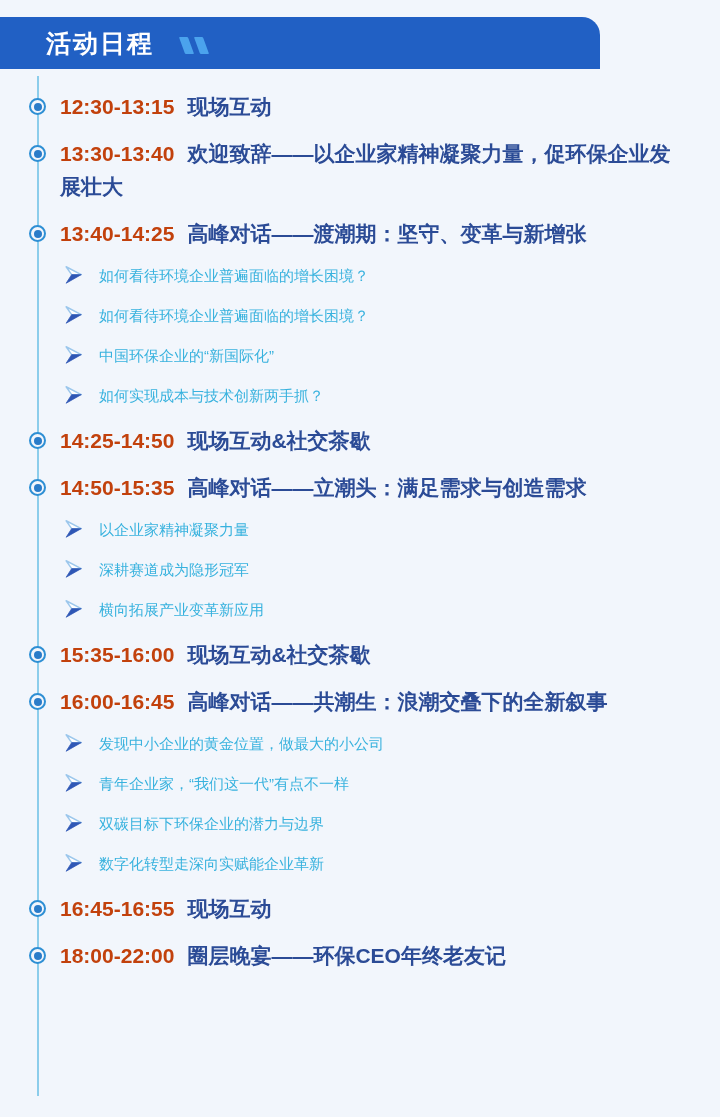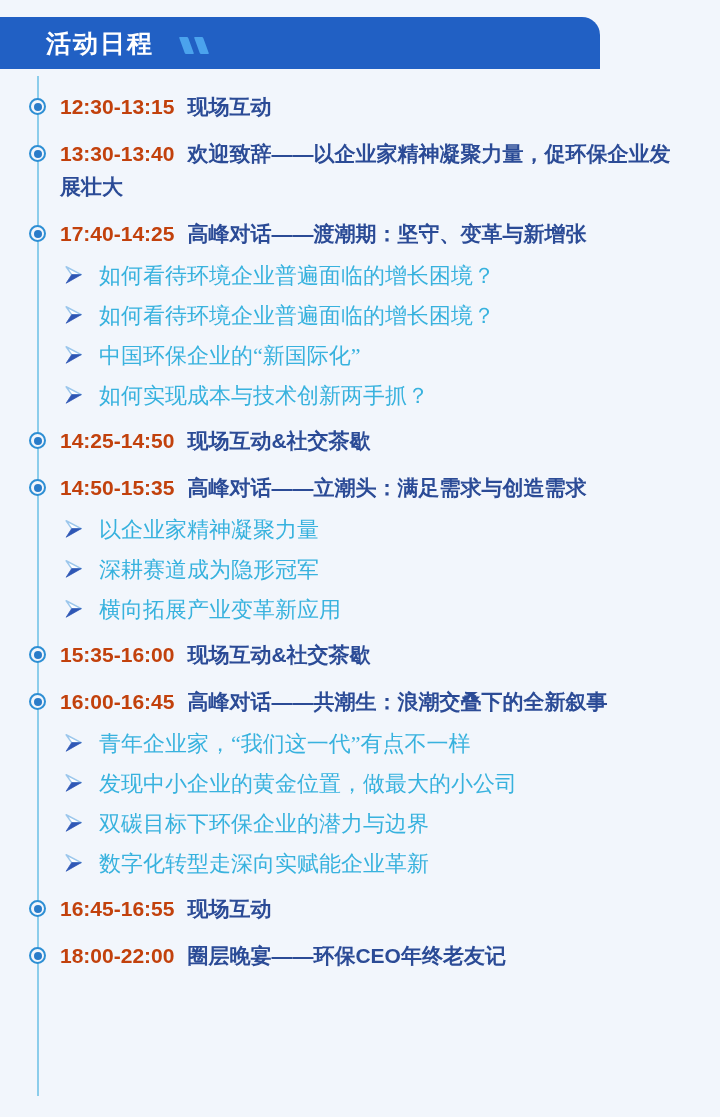--- a/index.html
+++ b/index.html
@@ -81,25 +81,24 @@
   }
   .sub-list { margin-top: 2px; }
   .sub {
     display: flex;
     align-items: flex-start;
     margin-top: 12px;
     padding-left: 2px;
   }
   .sub-icon { flex: 0 0 auto; margin-right: 15px; margin-top: 2px; }
   .sub-text {
-    font-size: 22px;
+    font-size: 15px;
     line-height: 28px;
     font-weight: 500;
     color: #38b2de;
-    font-family: Liberation Serif, serif;
   }
 </style>
 </head>
 <body>
 
 <div class="banner">
   <span class="banner-title">活动日程</span>
   <span class="slashes">
       <i></i>
       <i></i>
@@ -121,21 +120,21 @@
     <span class="bullet">
       <span class="bullet-dot"></span>
     </span>
     <p class="item-head"><span class="item-time">13:30-13:40</span><span class="item-title">欢迎致辞——以企业家精神凝聚力量，促环保企业发展壮大</span></p>
 
   </div>
       <div class="item">
     <span class="bullet">
       <span class="bullet-dot"></span>
     </span>
-    <p class="item-head"><span class="item-time">17:40-14:25</span><span class="item-title">高峰对话——渡潮期：坚守、变革与新增张</span></p>
+    <p class="item-head"><span class="item-time">13:40-14:25</span><span class="item-title">高峰对话——渡潮期：坚守、变革与新增张</span></p>
     <div class="sub-list">
           <div class="sub">
     <span class="sub-icon">
       <svg width="22" height="22" viewBox="0 0 24 24">
         <path d="M4.5 3 L21 11.6 L10.5 11.6 Z" fill="#ffffff" stroke="#9cc7ec" stroke-width="1.6" stroke-linejoin="round"></path>
         <path d="M10.5 11.6 L21 11.6 L4.5 21 Z" fill="#2f57b5" stroke="#2f57b5" stroke-width="0.8" stroke-linejoin="round"></path>
       </svg>
     </span>
     <span class="sub-text">如何看待环境企业普遍面临的增长困境？</span>
   </div>
@@ -223,30 +222,30 @@
     </span>
     <p class="item-head"><span class="item-time">16:00-16:45</span><span class="item-title">高峰对话——共潮生：浪潮交叠下的全新叙事</span></p>
     <div class="sub-list">
           <div class="sub">
     <span class="sub-icon">
       <svg width="22" height="22" viewBox="0 0 24 24">
         <path d="M4.5 3 L21 11.6 L10.5 11.6 Z" fill="#ffffff" stroke="#9cc7ec" stroke-width="1.6" stroke-linejoin="round"></path>
         <path d="M10.5 11.6 L21 11.6 L4.5 21 Z" fill="#2f57b5" stroke="#2f57b5" stroke-width="0.8" stroke-linejoin="round"></path>
       </svg>
     </span>
+    <span class="sub-text">发现中小企业的黄金位置，做最大的小公司</span>
+  </div>
+          <div class="sub">
+    <span class="sub-icon">
+      <svg width="22" height="22" viewBox="0 0 24 24">
+        <path d="M4.5 3 L21 11.6 L10.5 11.6 Z" fill="#ffffff" stroke="#9cc7ec" stroke-width="1.6" stroke-linejoin="round"></path>
+        <path d="M10.5 11.6 L21 11.6 L4.5 21 Z" fill="#2f57b5" stroke="#2f57b5" stroke-width="0.8" stroke-linejoin="round"></path>
+      </svg>
+    </span>
     <span class="sub-text">青年企业家，“我们这一代”有点不一样</span>
-  </div>
-          <div class="sub">
-    <span class="sub-icon">
-      <svg width="22" height="22" viewBox="0 0 24 24">
-        <path d="M4.5 3 L21 11.6 L10.5 11.6 Z" fill="#ffffff" stroke="#9cc7ec" stroke-width="1.6" stroke-linejoin="round"></path>
-        <path d="M10.5 11.6 L21 11.6 L4.5 21 Z" fill="#2f57b5" stroke="#2f57b5" stroke-width="0.8" stroke-linejoin="round"></path>
-      </svg>
-    </span>
-    <span class="sub-text">发现中小企业的黄金位置，做最大的小公司</span>
   </div>
           <div class="sub">
     <span class="sub-icon">
       <svg width="22" height="22" viewBox="0 0 24 24">
         <path d="M4.5 3 L21 11.6 L10.5 11.6 Z" fill="#ffffff" stroke="#9cc7ec" stroke-width="1.6" stroke-linejoin="round"></path>
         <path d="M10.5 11.6 L21 11.6 L4.5 21 Z" fill="#2f57b5" stroke="#2f57b5" stroke-width="0.8" stroke-linejoin="round"></path>
       </svg>
     </span>
     <span class="sub-text">双碳目标下环保企业的潜力与边界</span>
   </div>

